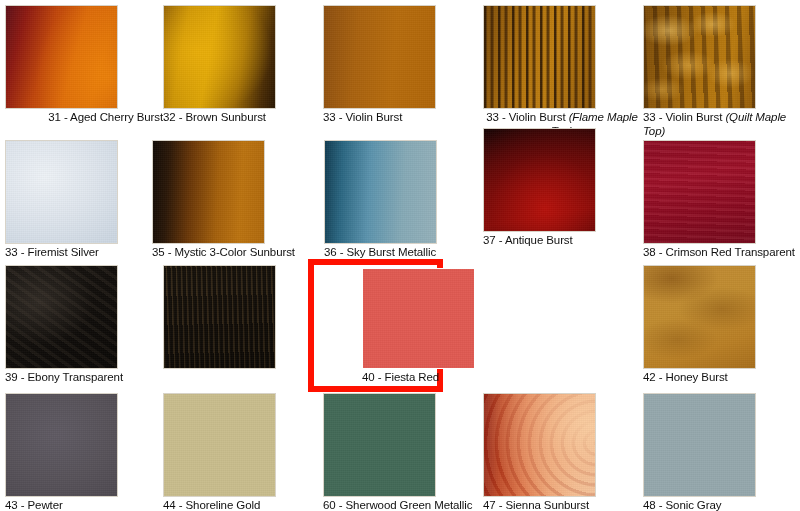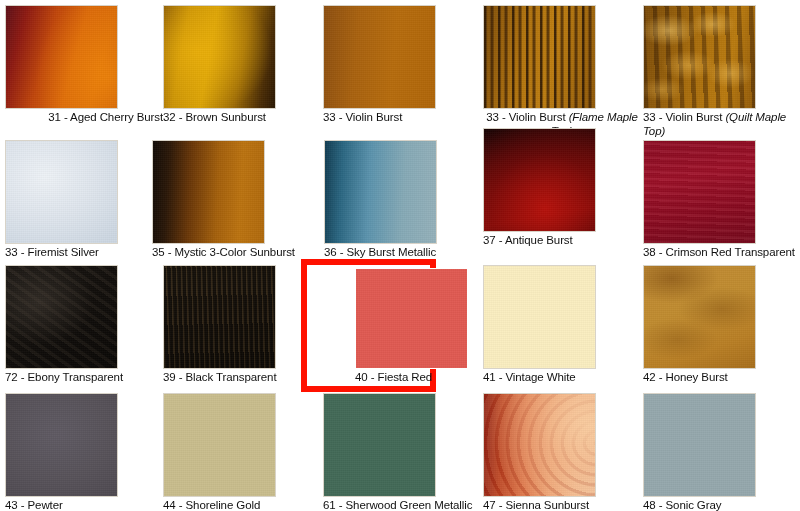--- a/index.html
+++ b/index.html
@@ -225,43 +225,35 @@
         <div class="tex t-crimson"></div>
         <div class="noise"></div>
       </div>
       <div class="label"><span>38 - Crimson Red Transparent</span></div>
     </div>
     <div class="cell" style="left: 5px; top: 265px;">
       <div class="swatch">
         <div class="tex t-ebony"></div>
         <div class="noise"></div>
       </div>
-      <div class="label"><span>72 - Ebony Transparent</span></div>
+      <div class="label"><span>39 - Ebony Transparent</span></div>
     </div>
     <div class="cell" style="left: 163px; top: 265px;">
       <div class="swatch">
         <div class="tex t-black-transparent"></div>
         <div class="noise"></div>
       </div>
-      <div class="label"><span>39 - Black Transparent</span></div>
-    </div>
-    <div class="cell selected" style="left: 301px; top: 259px; padding-left: 48px;">
+    </div>
+    <div class="cell selected" style="left: 308px; top: 259px; padding-left: 48px;">
       <div class="swatch">
         <div class="tex t-fiesta-red"></div>
         <div class="noise"></div>
       </div>
       <div class="label"><span>40 - Fiesta Red</span></div>
     </div>
-    <div class="cell" style="left: 483px; top: 265px;">
-      <div class="swatch">
-        <div class="tex t-vintage-white"></div>
-        <div class="noise"></div>
-      </div>
-      <div class="label"><span>41 - Vintage White</span></div>
-    </div>
     <div class="cell" style="left: 643px; top: 265px;">
       <div class="swatch">
         <div class="tex t-honey-burst"></div>
         <div class="noise"></div>
       </div>
       <div class="label"><span>42 - Honey Burst</span></div>
     </div>
     <div class="cell" style="left: 5px; top: 393px;">
       <div class="swatch">
         <div class="tex t-pewter"></div>
@@ -274,21 +266,21 @@
         <div class="tex t-shoreline-gold"></div>
         <div class="noise"></div>
       </div>
       <div class="label"><span>44 - Shoreline Gold</span></div>
     </div>
     <div class="cell" style="left: 323px; top: 393px;">
       <div class="swatch">
         <div class="tex t-sherwood"></div>
         <div class="noise"></div>
       </div>
-      <div class="label"><span>61 - Sherwood Green Metallic</span></div>
+      <div class="label"><span>60 - Sherwood Green Metallic</span></div>
     </div>
     <div class="cell" style="left: 483px; top: 393px;">
       <div class="swatch">
         <div class="tex t-sienna"></div>
         <div class="noise"></div>
       </div>
       <div class="label"><span>47 - Sienna Sunburst</span></div>
     </div>
     <div class="cell" style="left: 643px; top: 393px;">
       <div class="swatch">

